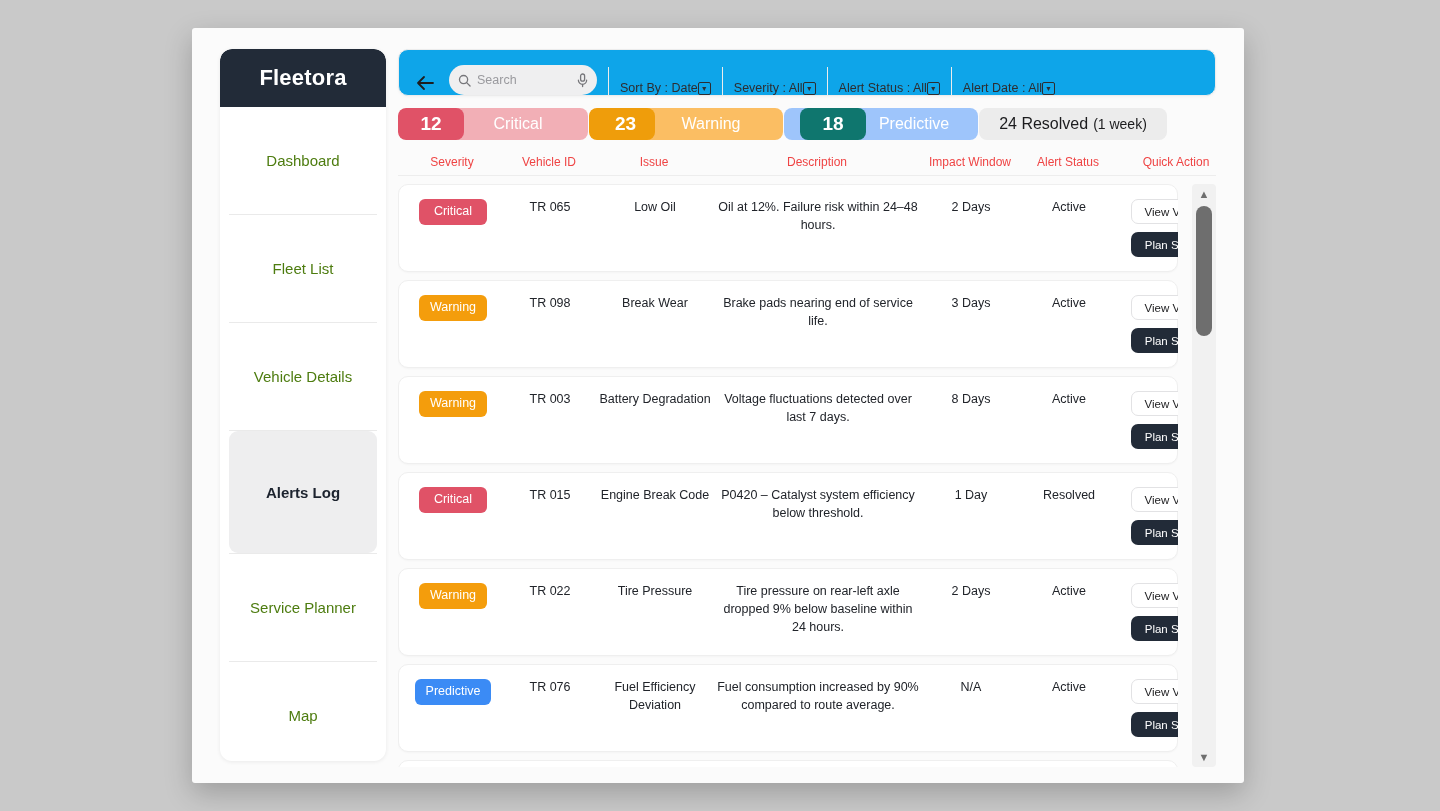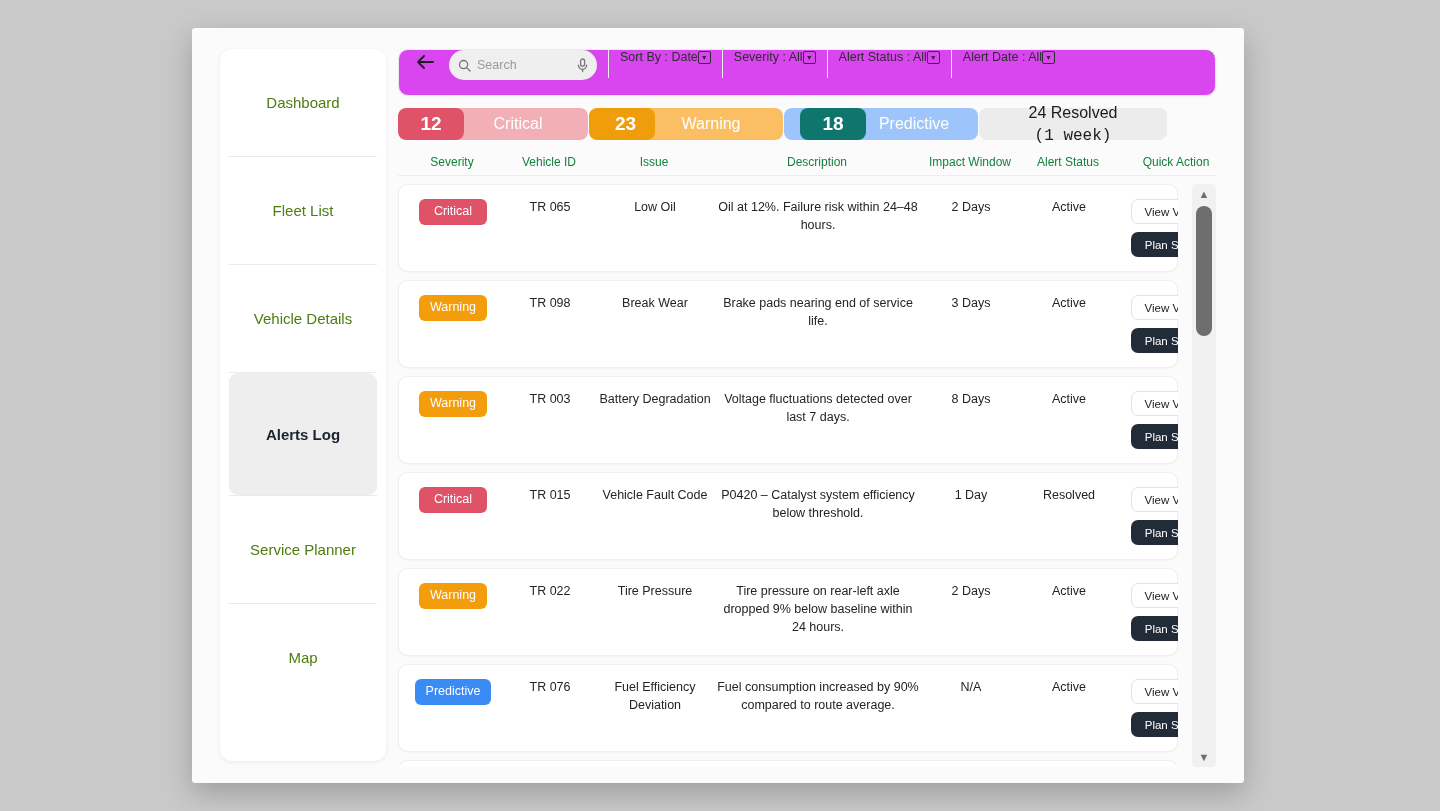--- a/index.html
+++ b/index.html
@@ -62,24 +62,24 @@
   
   #main {
     position: absolute;
     left: 206px; top: 21px;
     width: 818px; height: 712px;
   }
 
   
   #toolbar {
     height: 47px;
-    background: #d946ef;
+    background: #0ea5e9;
     border: 1px solid #ececec;
     border-radius: 10px;
-    display: flex; align-items: flex-start;
+    display: flex; align-items: flex-end;
     padding: 0 14px;
     box-shadow: 0 1px 3px rgba(0,0,0,.04);
   }
   #back-btn {
     width: 24px; height: 24px;
     display: flex; align-items: center; justify-content: center;
     cursor: pointer; flex: none;
     color: #1d1d1f;
   }
   #search-box {
@@ -140,31 +140,31 @@
     padding: 0 20px 0 4px;
   }
   #chip-critical { width: 190px; background: #f2afb6; }
   #chip-critical .num { background: #e05267; }
   #chip-warning  { width: 194px; background: #fbbe63; }
   #chip-warning  .num { background: #ef9d0b; padding-left: 7px; }
   #chip-predictive { width: 194px; background: #9ec5fb; }
   #chip-predictive .num { background: #0f766e; margin-left: 16px; }
   #chip-resolved {
     width: 188px; height: 32px; background: #ececec; border-radius: 8px;
-    display: flex; align-items: center; justify-content: center; gap: 5px; flex-direction: column;
+    display: flex; align-items: center; justify-content: center; gap: 5px;
   }
   #chip-resolved .r-main { font-size: 16px; color: #1c1c1e; }
-  #chip-resolved .r-sub  { font-size: 16px; color: #1c1c1e; font-family: Liberation Mono, monospace; }
+  #chip-resolved .r-sub  { font-size: 14px; color: #1c1c1e; }
 
   
   #table-head {
     margin-top: 14px;
     display: flex; align-items: center;
     height: 22px;
-    font-size: 12px; color: #15803d;
+    font-size: 12px; color: #ef4444;
     border-bottom: 1px solid #ededed;
     padding-bottom: 6px;
   }
   .col-sev   { width: 108px; text-align: center; flex: none; }
   .col-vid   { width: 86px;  text-align: center; flex: none; }
   .col-issue { width: 124px; text-align: center; flex: none; }
   .col-desc  { width: 202px; text-align: center; flex: none; }
   .col-imp   { width: 104px; text-align: center; flex: none; }
   .col-stat  { width: 92px;  text-align: center; flex: none; }
   .col-act   { width: 124px; text-align: center; flex: none; }
@@ -239,20 +239,23 @@
     background: #6e6e6e; border-radius: 8px; cursor: pointer;
   }
   #sb-down { position: absolute; bottom: 0; left: 0; }
 </style>
 </head>
 <body>
 
 <div id="app-frame">
 
   <div id="sidebar">
+    <div id="brand">
+      <span class="brand-text">Fleetora</span>
+    </div>
     <div class="nav-list">
         <div class="nav-item">
           <span>Dashboard</span>
         </div>
         <div class="nav-divider"></div>
         <div class="nav-item">
           <span>Fleet List</span>
         </div>
         <div class="nav-divider"></div>
         <div class="nav-item">
@@ -393,21 +396,21 @@
             <div class="col-act">
               <div class="acts">
                 <button class="btn-view">View Vehicle</button>
                 <button class="btn-plan">Plan Service</button>
               </div>
             </div>
           </div>
           <div class="row">
             <div class="col-sev cell"><span class="badge critical">Critical</span></div>
             <div class="col-vid cell">TR 015</div>
-            <div class="col-issue cell">Vehicle Fault Code</div>
+            <div class="col-issue cell">Engine Break Code</div>
             <div class="col-desc cell">P0420 – Catalyst system efficiency below threshold.</div>
             <div class="col-imp cell">1 Day</div>
             <div class="col-stat cell">Resolved</div>
             <div class="col-act">
               <div class="acts">
                 <button class="btn-view">View Vehicle</button>
                 <button class="btn-plan">Plan Service</button>
               </div>
             </div>
           </div>

